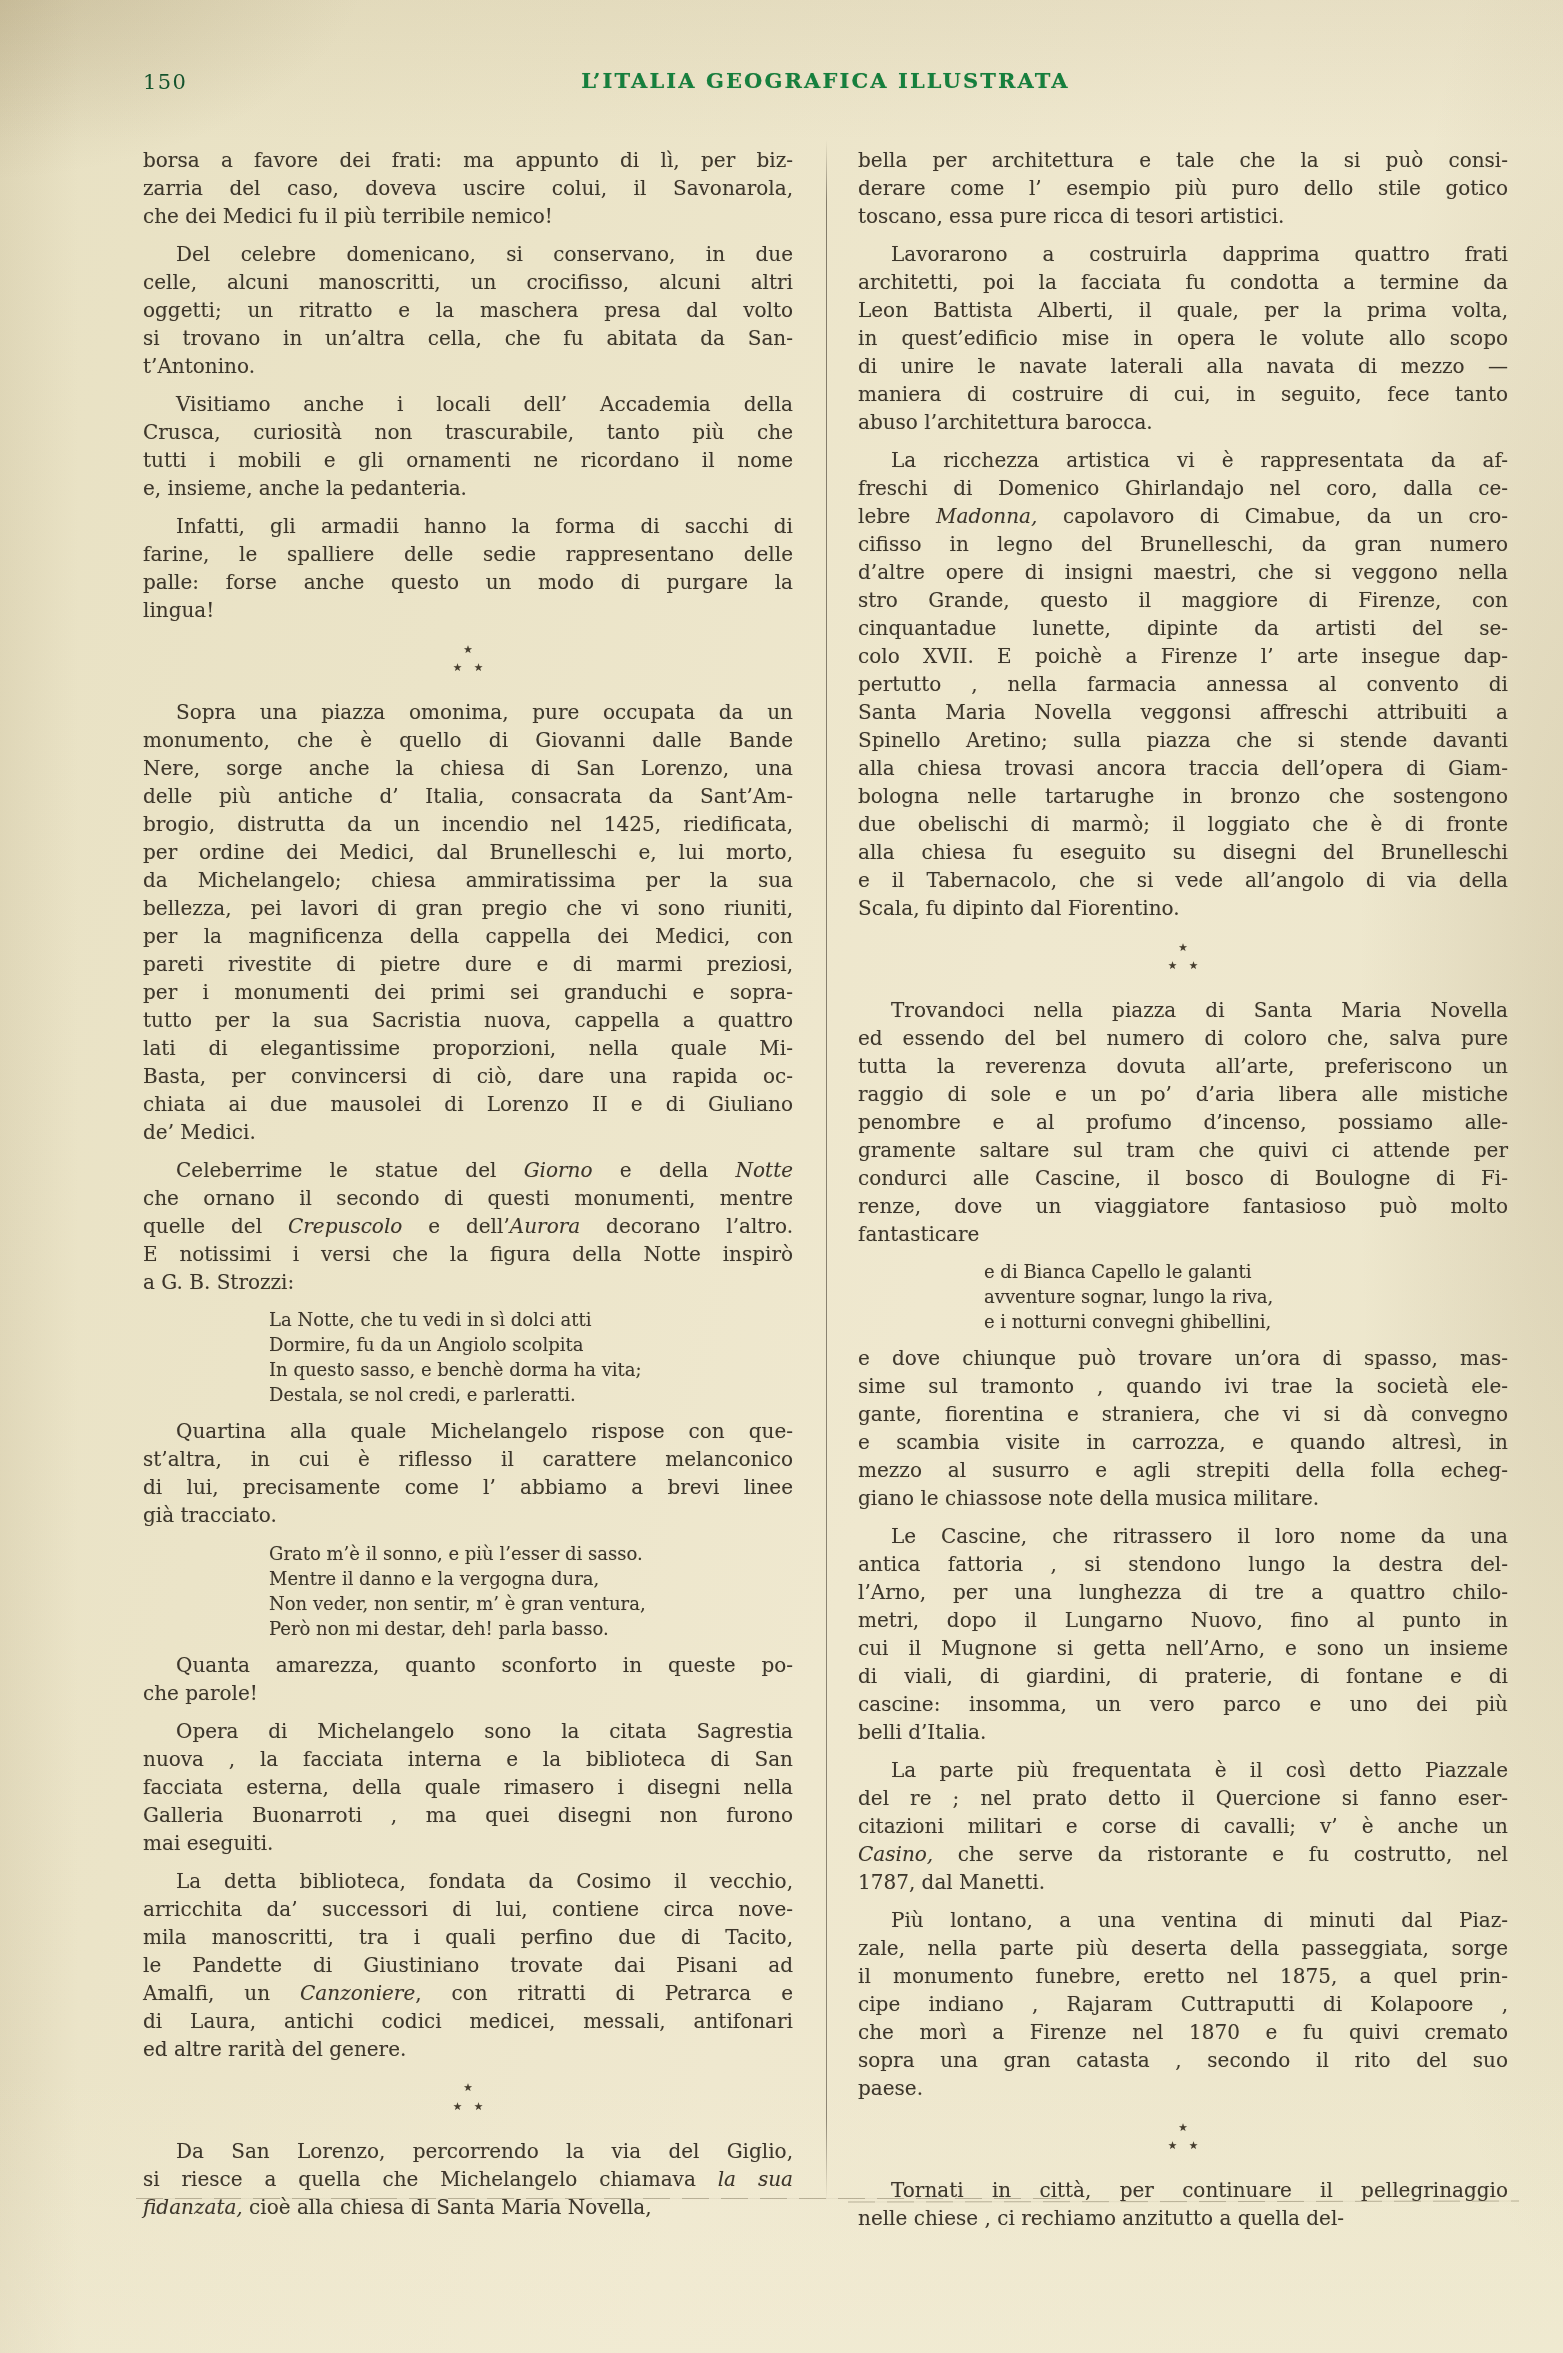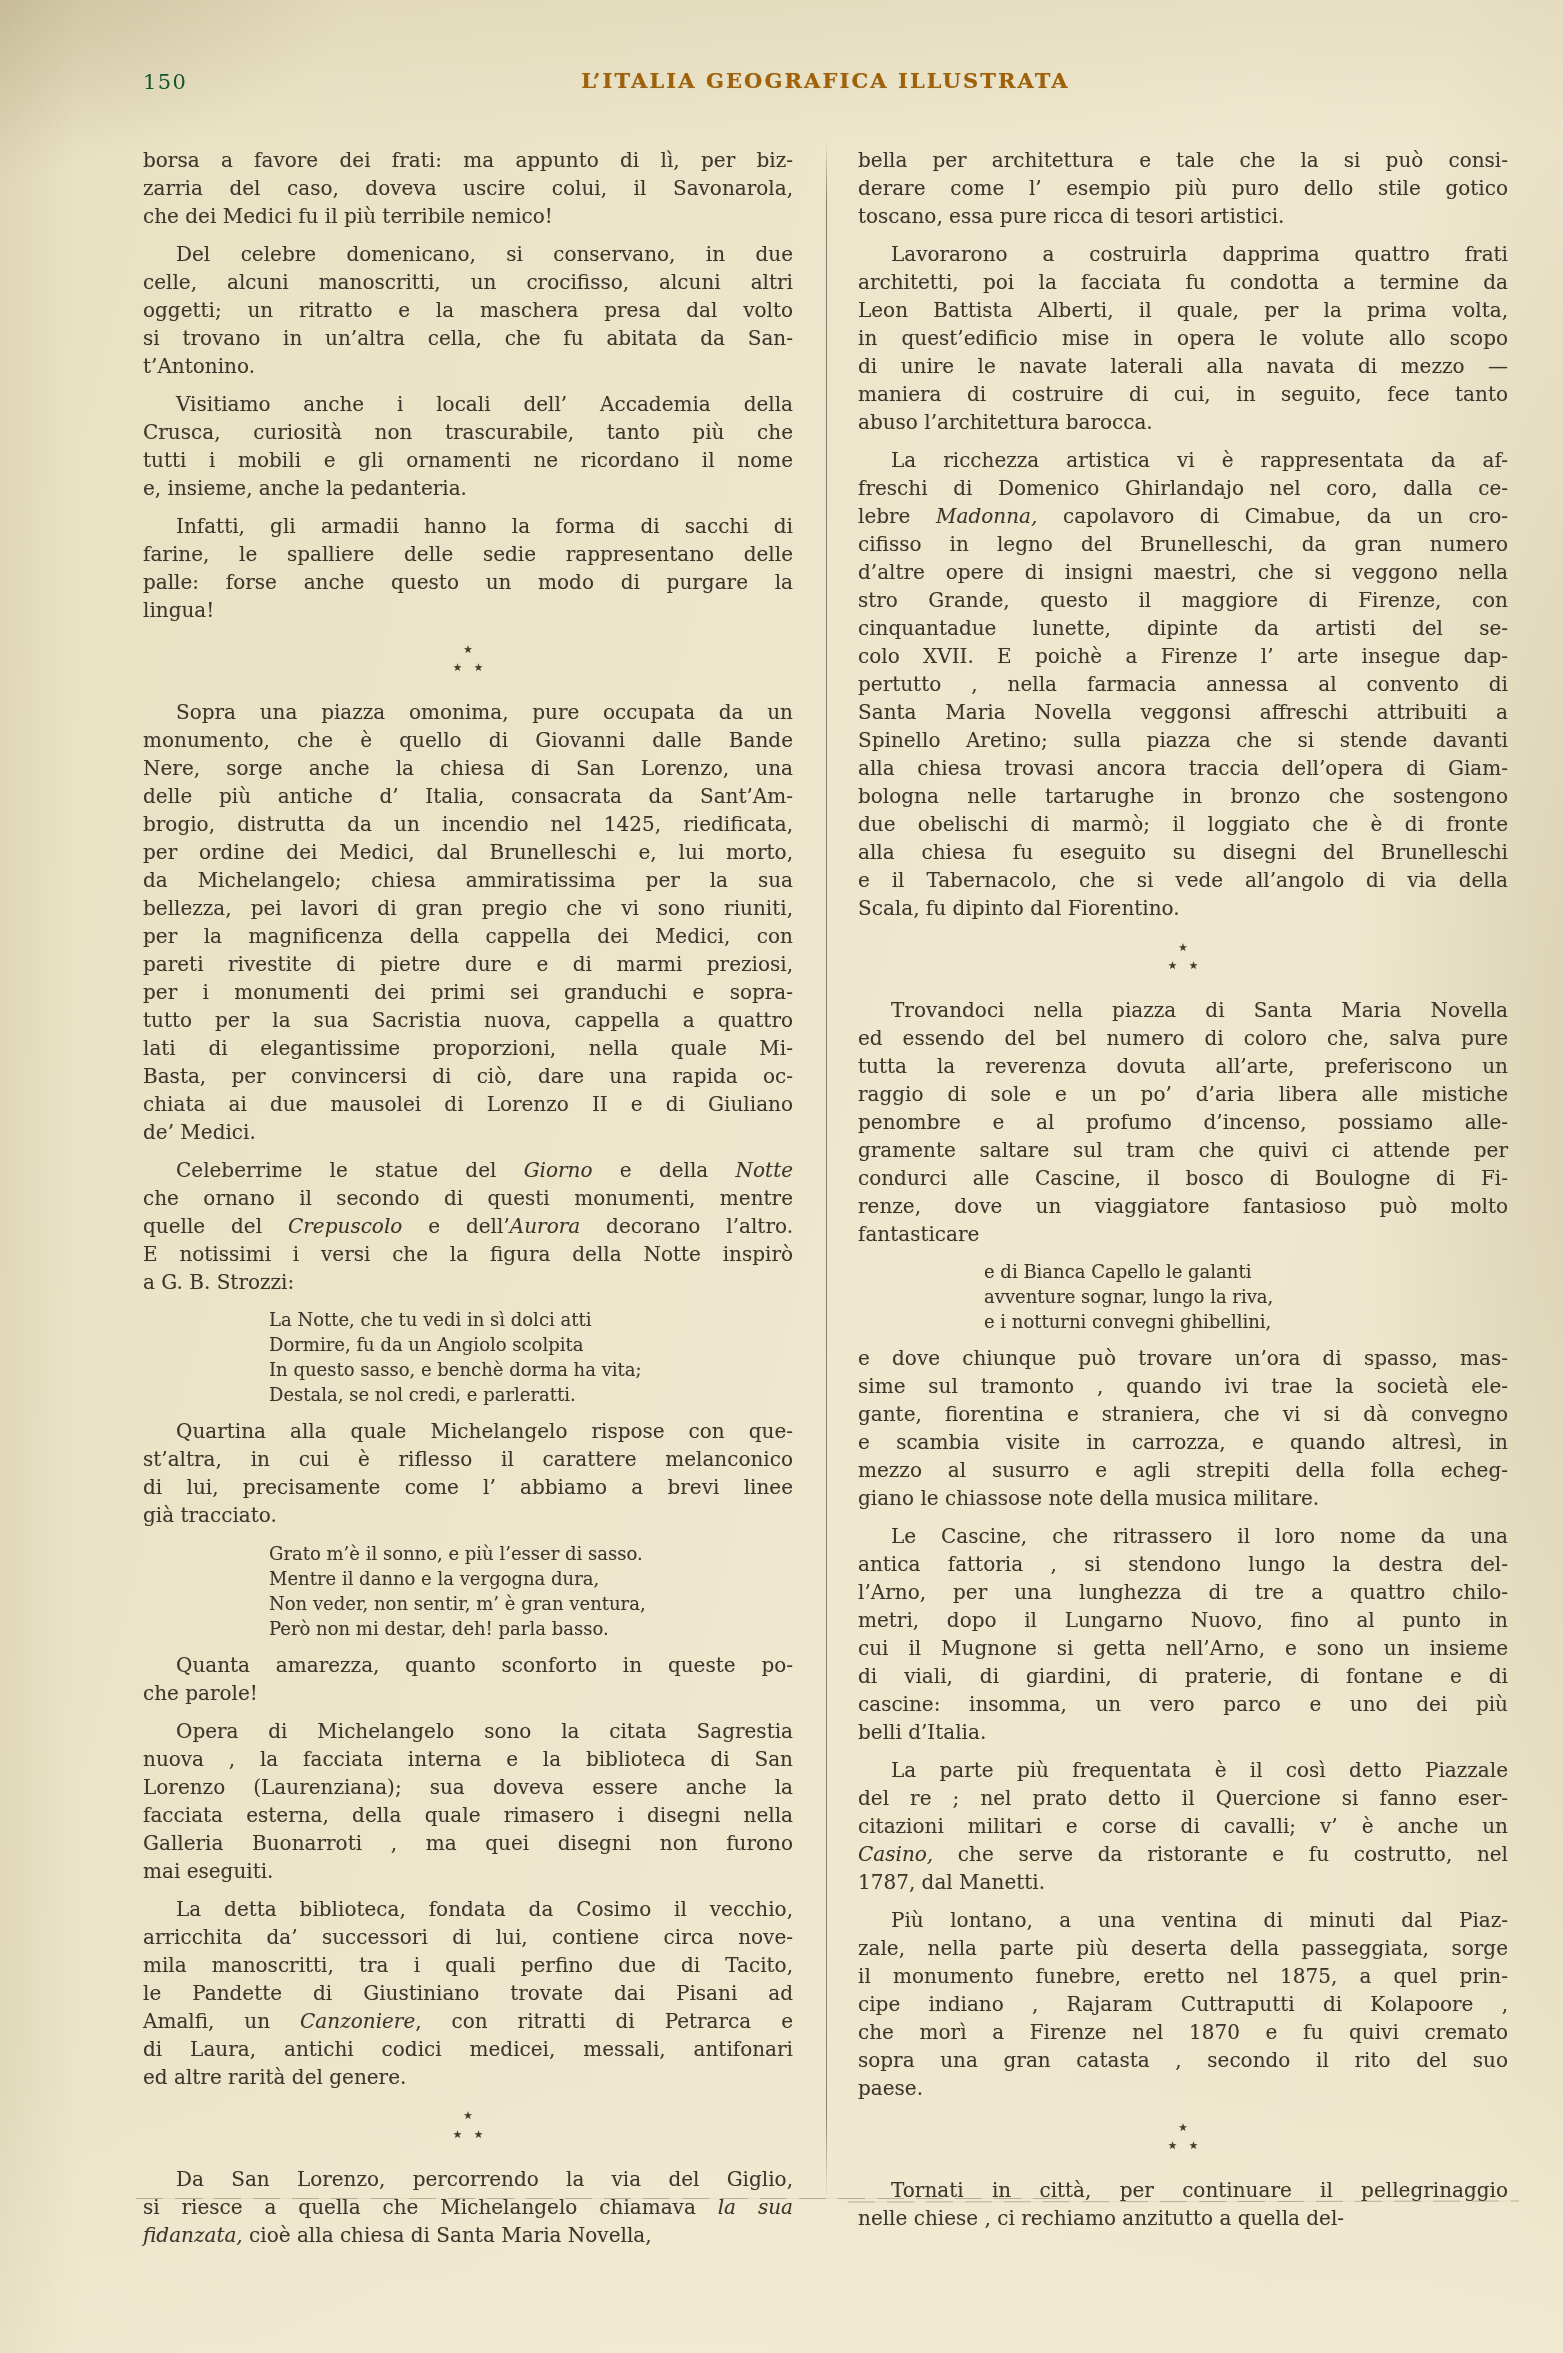--- a/index.html
+++ b/index.html
@@ -13,21 +13,21 @@
       linear-gradient(to right, rgba(150,130,88,0.12), rgba(150,130,88,0) 5%),
       linear-gradient(105deg,#e8e1c3 0%,#ebe4c8 28%,#efe8cf 58%,#ece6cb 100%);
     color:var(--ink,#3d362b);
   }
   .page-number{
     position:absolute;left:143px;top:70px;font-size:21px;letter-spacing:1.4px;
     color:#14532d;
   }
   .header-title{
     position:absolute;left:133px;top:68px;width:1385px;text-align:center;
-    font-size:21px;font-weight:700;letter-spacing:2.1px;color:#a16207;
+    font-size:21px;font-weight:700;letter-spacing:2.1px;color:#15803d;
     text-shadow:0 0 0.7px rgba(58,51,42,.4);
   }
   .column{
     position:absolute;top:136px;width:670px;
     font-size:20px;line-height:28px;
     text-shadow:0 0 0.7px rgba(61,54,43,.28);
   }
   .col-left{left:133px;}
   .col-right{left:848px;}
   .para{margin:10px;}
@@ -132,21 +132,20 @@
       <div class="vline">Non veder, non sentir, m’ è gran ventura,</div>
       <div class="vline">Però non mi destar, deh! parla basso.</div>
     </div>
     <div class="para indent">
       <div class="line first">Quanta amarezza, quanto sconforto in queste po-</div>
       <div class="line last">che parole!</div>
     </div>
     <div class="para indent">
       <div class="line first">Opera di Michelangelo sono la citata Sagrestia</div>
       <div class="line">nuova , la facciata interna e la biblioteca di San</div>
-      <div class="line">Lorenzo (Laurenziana); sua doveva essere anche la</div>
       <div class="line">facciata esterna, della quale rimasero i disegni nella</div>
       <div class="line">Galleria Buonarroti , ma quei disegni non furono</div>
       <div class="line last">mai eseguiti.</div>
     </div>
     <div class="para indent">
       <div class="line first">La detta biblioteca, fondata da Cosimo il vecchio,</div>
       <div class="line">arricchita da’ successori di lui, contiene circa nove-</div>
       <div class="line">mila manoscritti, tra i quali perfino due di Tacito,</div>
       <div class="line">le Pandette di Giustiniano trovate dai Pisani ad</div>
       <div class="line">Amalfi, un <em>Canzoniere</em>, con ritratti di Petrarca e</div>

